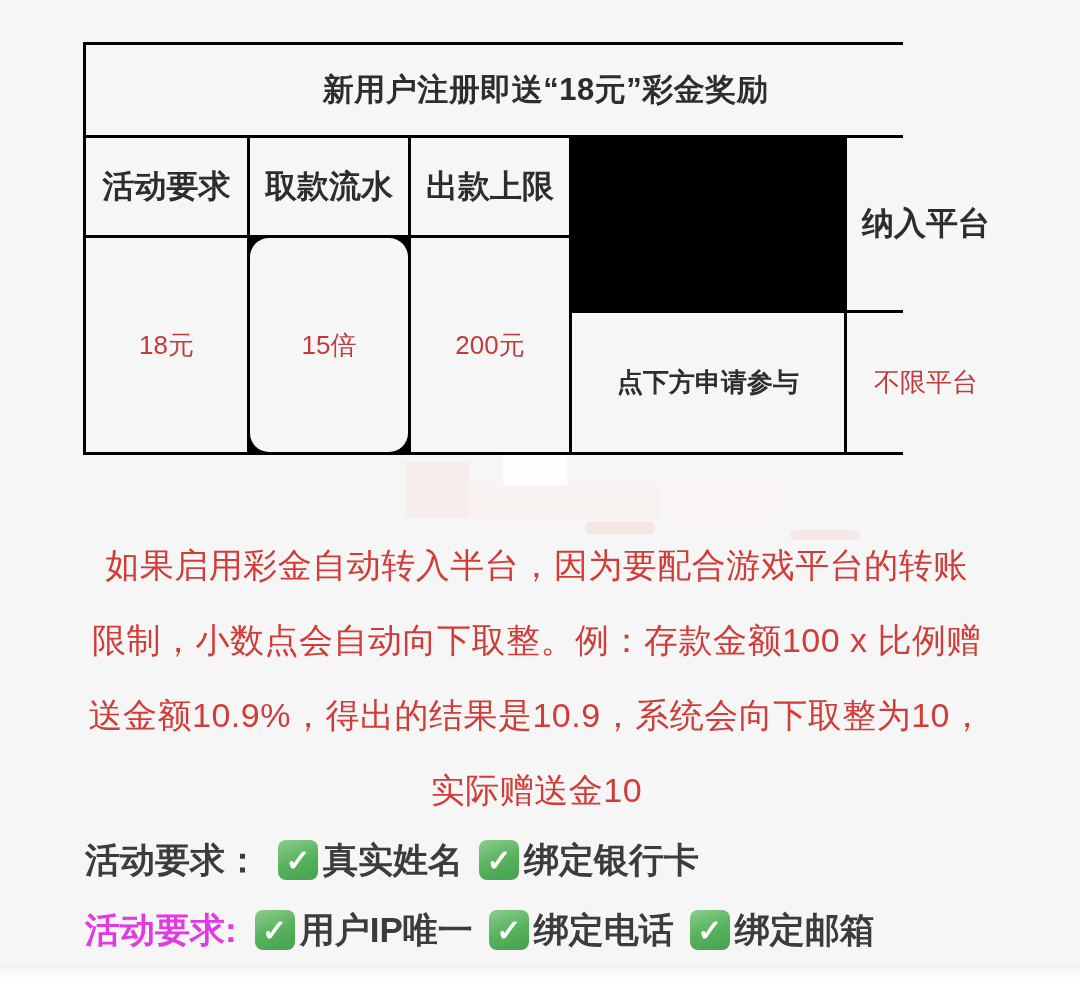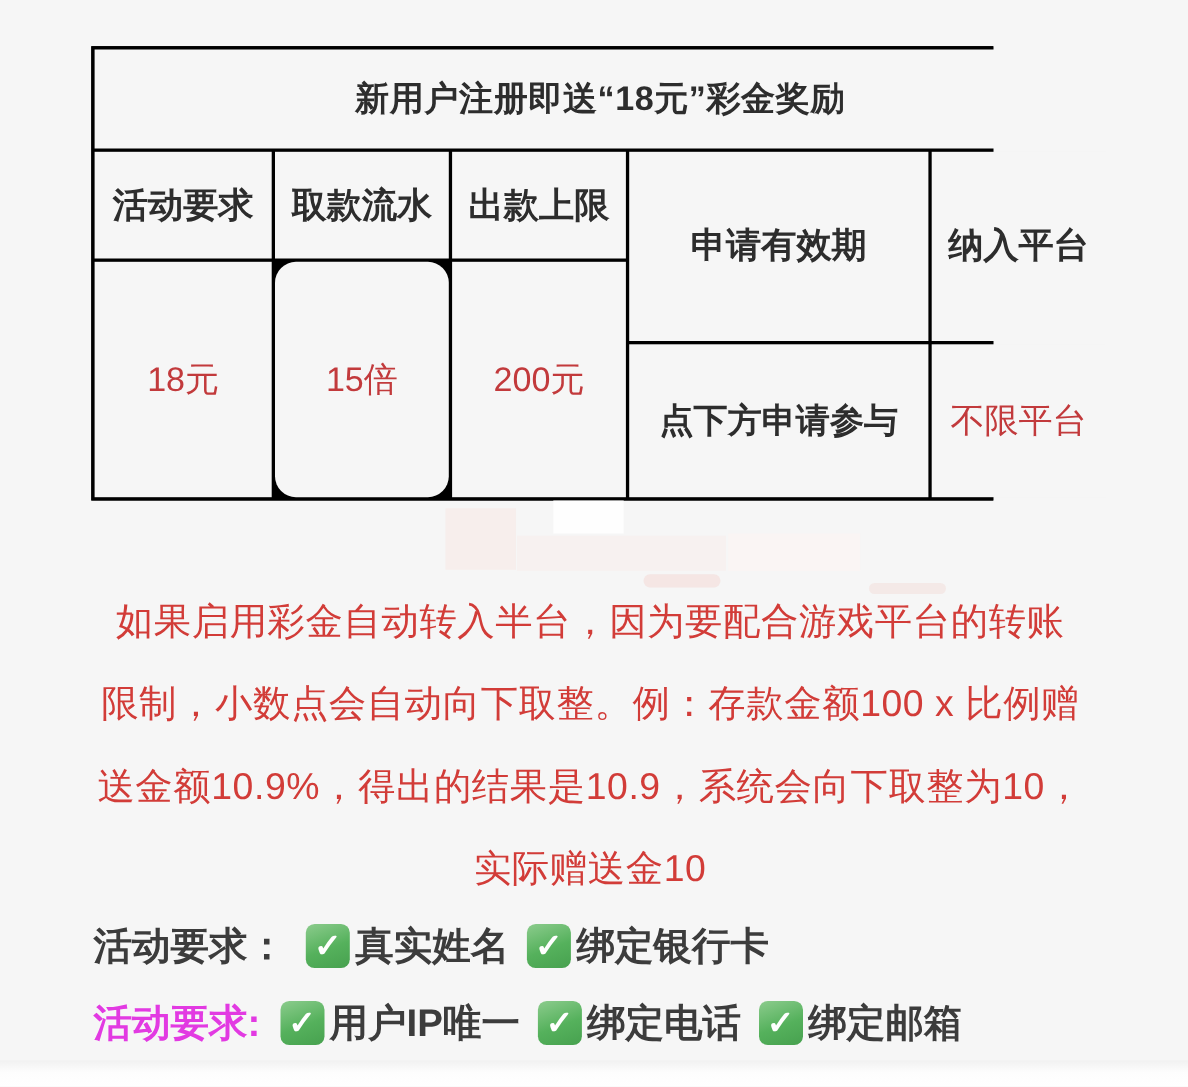--- a/index.html
+++ b/index.html
@@ -34,21 +34,21 @@
   .cell.hdr-c1 { grid-column: 1; grid-row: 2; }
   .cell.hdr-c2 { grid-column: 2; grid-row: 2; }
   .cell.hdr-c3 { grid-column: 3; grid-row: 2; }
   .cell.hdr-c4 { grid-column: 4; grid-row: 2 / 4; }
   .cell.hdr-c5 { grid-column: 5; grid-row: 2 / 4; }
   .cell.val-c1 { grid-column: 1; grid-row: 3 / 5; }
   .cell.val-c2 { grid-column: 2; grid-row: 3 / 5; border-radius: 19px; }
   .cell.val-c3 { grid-column: 3; grid-row: 3 / 5; }
   .cell.val-c4 { grid-column: 4; grid-row: 4; font-weight: bold; }
   .cell.val-c5 { grid-column: 5; grid-row: 4; }
-  .cell.val    { font-size: 31px; }
+  .cell.val    { font-size: 26px; }
   .red-text    { color: #c23a3c; }
 
   
   .smudge { position: absolute; pointer-events: none; }
   .sm1 { left: 503px; top: 455px; width: 64px; height: 30px; background: #fefefe; }
   .sm2 { left: 405px; top: 462px; width: 64px; height: 56px; background: #f7e7e4; opacity: .55; }
   .sm3 { left: 470px; top: 487px; width: 190px; height: 32px; background: #f9efec; opacity: .6; }
   .sm4 { left: 662px; top: 485px; width: 120px; height: 34px; background: #fbf5f4; opacity: .8; }
   .sm5 { left: 585px; top: 522px; width: 70px; height: 12px; background: #f3d6d1; opacity: .5; border-radius: 6px; }
   .sm6 { left: 790px; top: 530px; width: 70px; height: 10px; background: #f3d6d1; opacity: .4; border-radius: 6px; }
@@ -94,21 +94,20 @@
 <body>
 
 <div class="page">
 
   <div class="bonus-table">
     <div class="cell title-cell">新用户注册即送“18元”彩金奖励</div>
 
     <div class="cell hdr hdr-c1">活动要求</div>
     <div class="cell hdr hdr-c2">取款流水</div>
     <div class="cell hdr hdr-c3">出款上限</div>
-    <div class="cell hdr hdr-c4">申请有效期</div>
     <div class="cell hdr hdr-c5">纳入平台</div>
 
     <div class="cell val val-c1 red-text">18元</div>
     <div class="cell val val-c2 red-text">15倍</div>
     <div class="cell val val-c3 red-text">200元</div>
     <div class="cell val val-c4">点下方申请参与</div>
     <div class="cell val val-c5 red-text">不限平台</div>
   </div>
 
   <div class="smudge sm1"></div>

